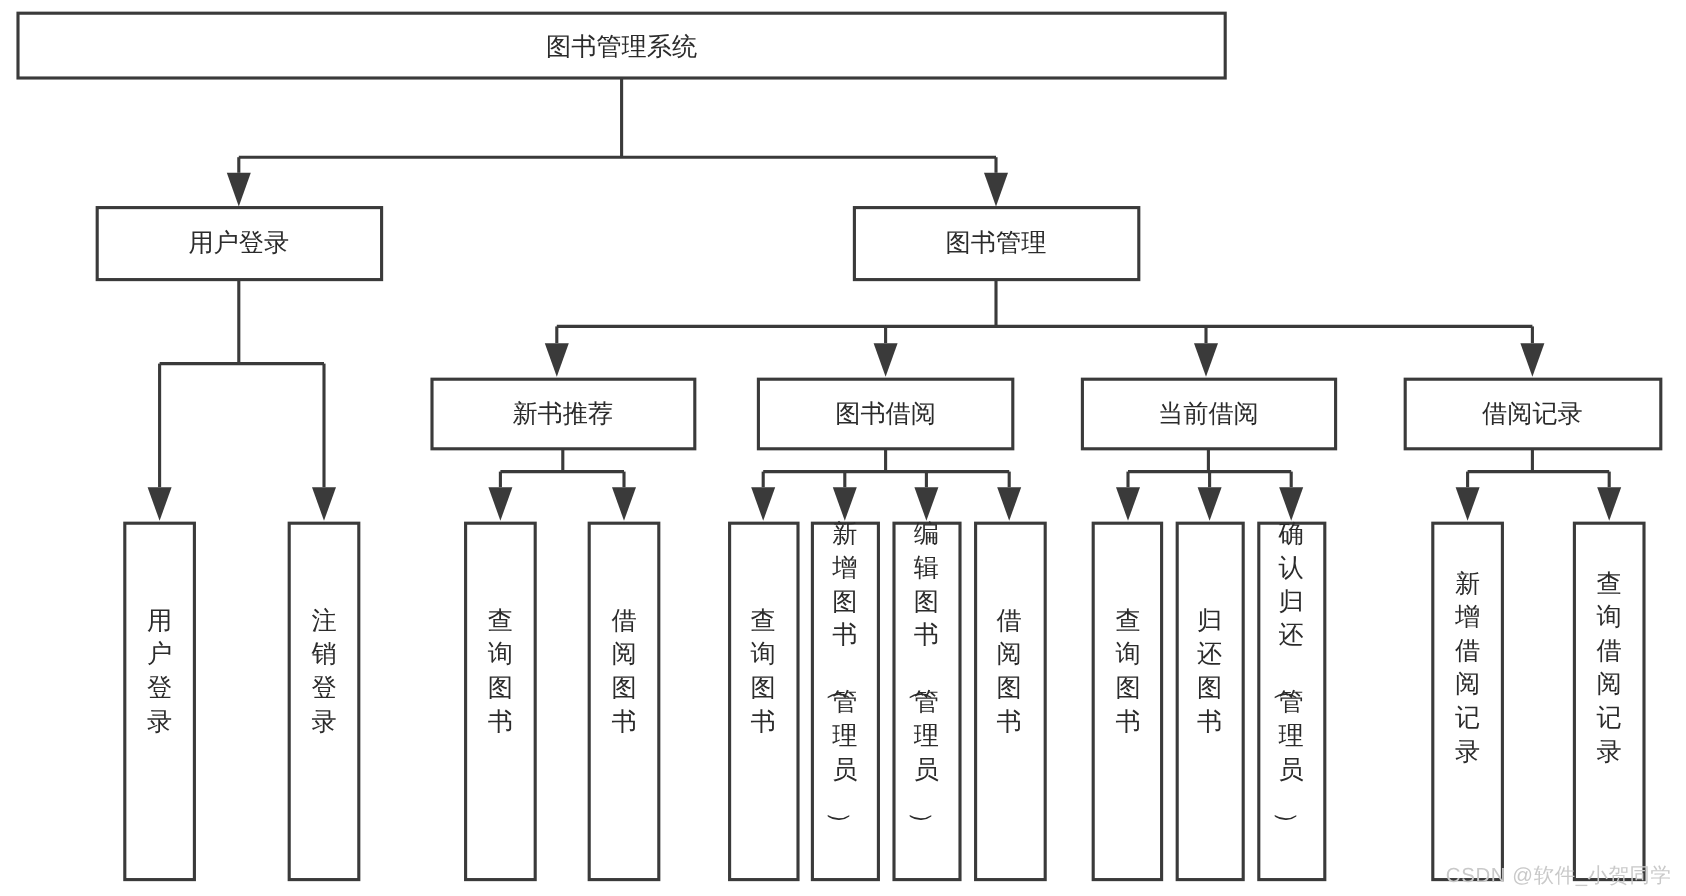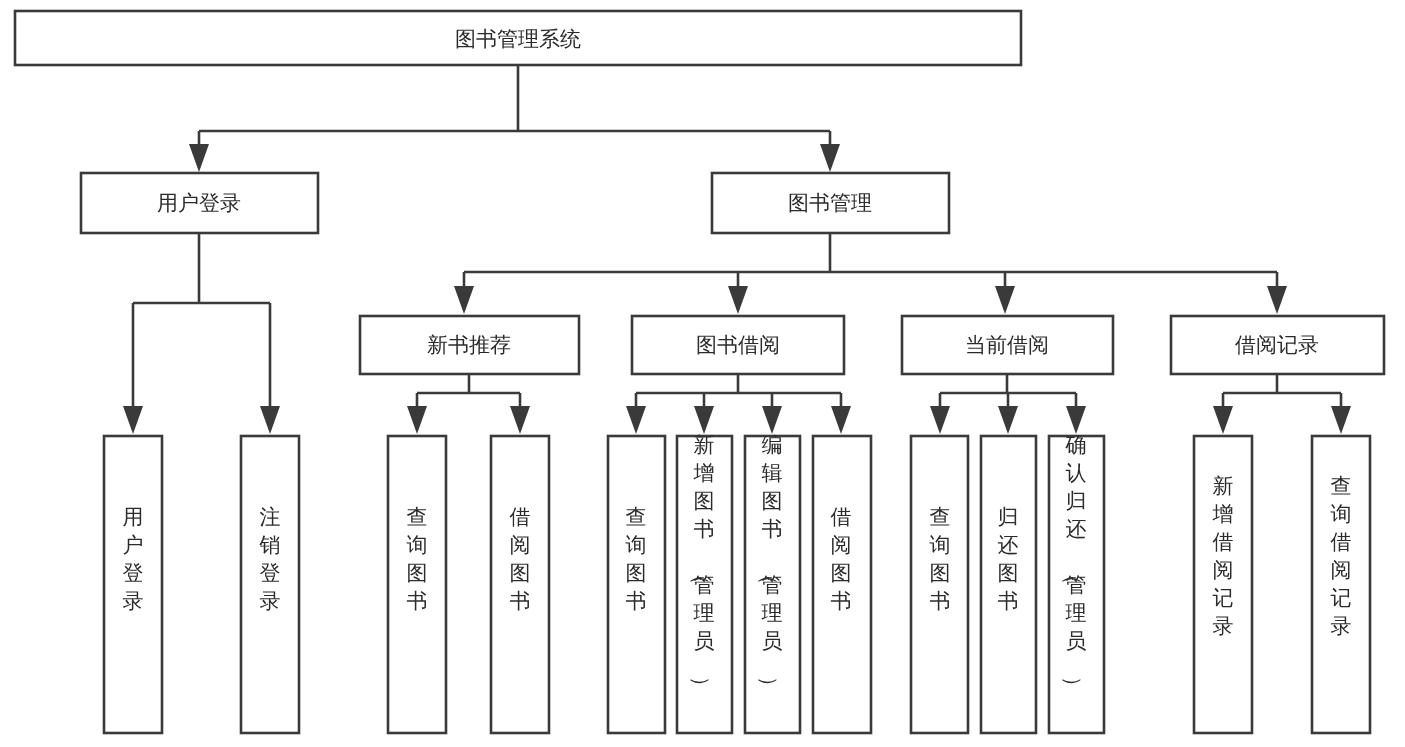--- a/index.html
+++ b/index.html
@@ -245,14 +245,15 @@
       <text class="node-label-vertical" x="1223" y="493"><tspan x="1223" y="493">新</tspan><tspan x="1223" y="521">增</tspan><tspan x="1223" y="549">借</tspan><tspan x="1223" y="577">阅</tspan><tspan x="1223" y="605">记</tspan><tspan x="1223" y="633">录</tspan></text>
     </g>
 
     <g>
       <rect class="node-box" x="1312" y="436" width="58" height="297"></rect>
       <text class="node-label-vertical" x="1341" y="493"><tspan x="1341" y="493">查</tspan><tspan x="1341" y="521">询</tspan><tspan x="1341" y="549">借</tspan><tspan x="1341" y="577">阅</tspan><tspan x="1341" y="605">记</tspan><tspan x="1341" y="633">录</tspan></text>
     </g>
 
   </svg>
 
+  <div class="watermark">CSDN @软件_小贺同学</div>
 
 </div>
 
 </body></html>

